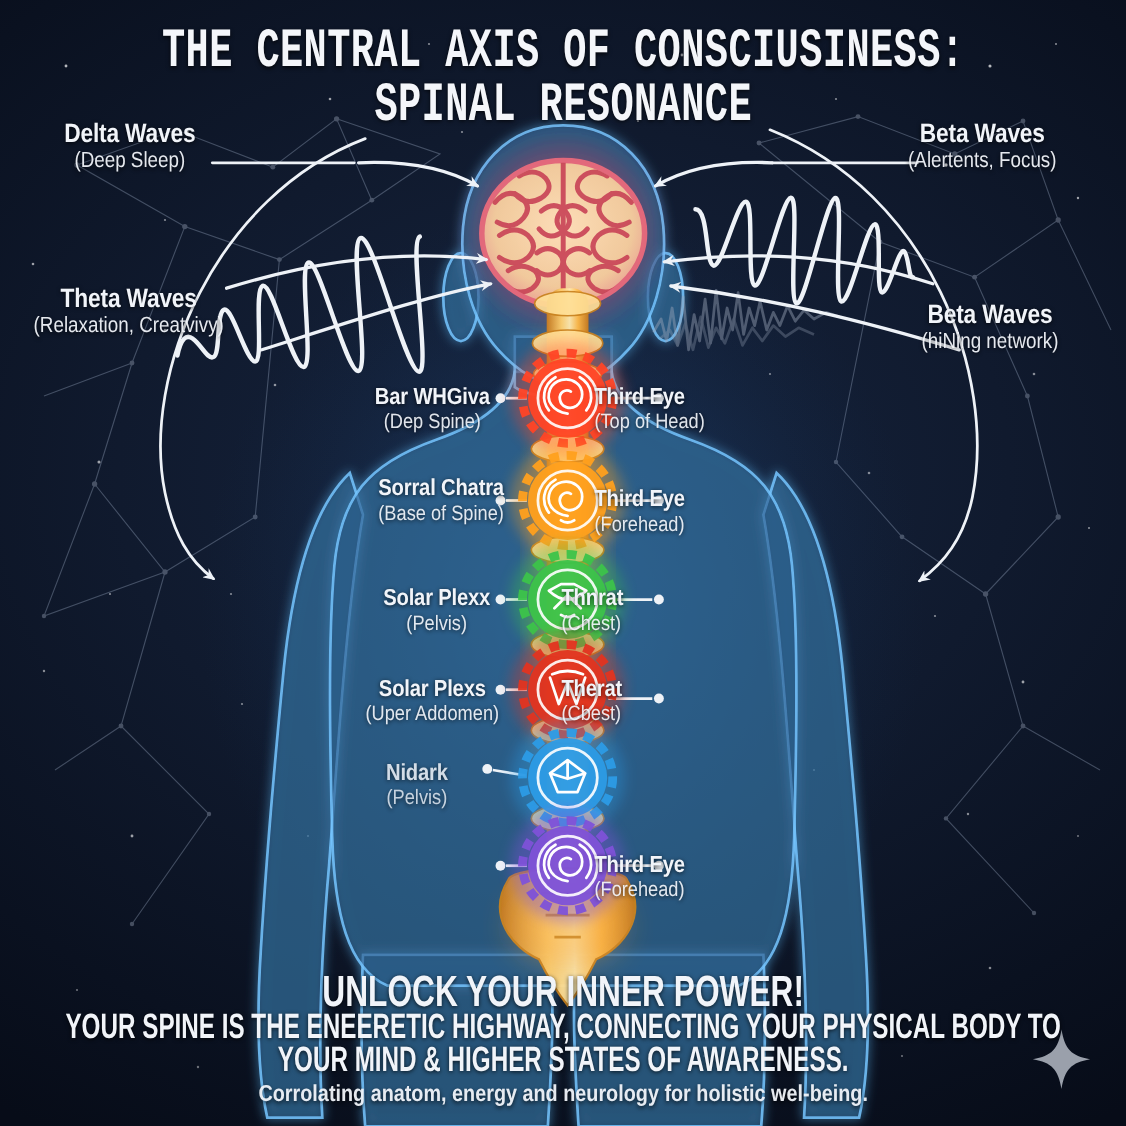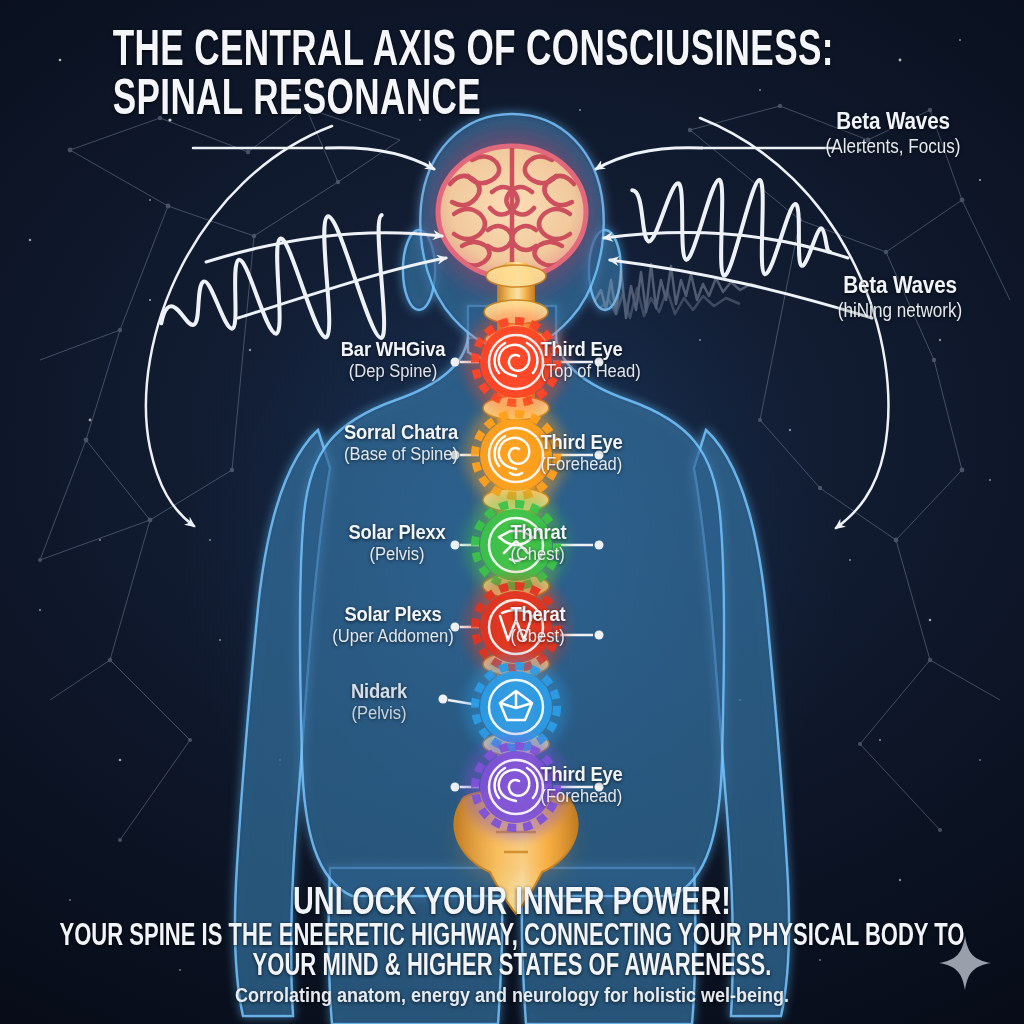--- a/index.html
+++ b/index.html
@@ -1,27 +1,27 @@
 <!DOCTYPE html>
 <html><head>
 <meta charset="utf-8">
 <style>
   html,body{margin:0;padding:0;background:#060a14;}
   .stage{position:relative;width:1024px;height:1024px;overflow:hidden;
     background:radial-gradient(ellipse 900px 700px at 50% 42%, #16243e 0%, #101a2e 45%, #0a1120 80%, #070c18 100%);
     font-family:"Liberation Sans", sans-serif;color:#f1f4f9;}
   .scene{position:absolute;inset:0;}
   .txt{position:absolute;z-index:5;text-shadow:0 1px 4px rgba(0,0,0,.75);}
-  .title-wrap{left:0;right:0;top:24px;}
+  .title-wrap{left:0;right:0;top:24px;text-align:center;font-family:Liberation Mono, monospace;}
   .title-line{display:block;font-weight:700;font-size:45px;line-height:1.08;letter-spacing:.5px;
     transform:scale(.78,1.12);transform-origin:50% 50%;white-space:nowrap;color:#f4f6fa;}
   .wave-label{text-align:center;}
   .wave-name{font-weight:700;font-size:23px;letter-spacing:-.2px;transform:scale(.9,1.05);transform-origin:50% 50%;}
   .wave-desc{font-size:19px;font-weight:400;opacity:.95;transform:scale(.9,1.05);transform-origin:50% 50%;margin-top:1px;}
-  .ch-label{width:210px;}
+  .ch-label{width:210px;margin-top:12px;}
   .ch-left{text-align:center;}
   .ch-right{text-align:left;}
   .ch-name{font-weight:700;font-size:20px;letter-spacing:-.2px;transform:scale(.92,1.05);transform-origin:50% 50%;white-space:nowrap;}
   .ch-desc{font-size:18px;font-weight:400;opacity:.92;transform:scale(.92,1.05);transform-origin:50% 50%;margin-top:0;white-space:nowrap;}
   .footer-line{left:50%;white-space:nowrap;font-weight:700;text-align:center;}
   .f-headline{top:880px;font-size:36px;transform:translateX(-50%) scale(.8,1.1);}
   .f-l1{top:918px;font-size:29px;transform:translateX(-50%) scale(.76,1.1);}
   .f-l2{top:948px;font-size:29px;transform:translateX(-50%) scale(.76,1.1);}
   .f-tag{top:984px;font-size:20px;font-weight:700;transform:translateX(-50%) scale(.9,1.05);opacity:.95;}
 </style>
@@ -349,23 +349,31 @@
     </g>
 
     <path d="M965,936 C968,954 974,960 991,963 C974,966 968,972 965,990 C962,972 956,966 939,963 C956,960 962,954 965,936 Z" fill="#9aa0ab"></path>
   </svg>
 
   <div class="txt title-wrap">
     <span class="title-line">THE CENTRAL AXIS OF CONSCIUSINESS:</span>
     <span class="title-line">SPINAL RESONANCE</span>
   </div>
 
+  <div class="txt wave-label" style="left:18px;top:108px;width:200px;">
+    <div class="wave-name">Delta Waves</div>
+    <div class="wave-desc">(Deep Sleep)</div>
+  </div>
   <div class="txt wave-label" style="left:788px;top:108px;width:210px;">
     <div class="wave-name">Beta Waves</div>
     <div class="wave-desc">(Alertents, Focus)</div>
+  </div>
+  <div class="txt wave-label" style="left:2px;top:258px;width:230px;">
+    <div class="wave-name">Theta Waves</div>
+    <div class="wave-desc">(Relaxation, Creatvivy)</div>
   </div>
   <div class="txt wave-label" style="left:790px;top:272px;width:220px;">
     <div class="wave-name">Beta Waves</div>
     <div class="wave-desc">(hiNing network)</div>
   </div>
 
   <div class="txt ch-label ch-left" style="left:288px;top:338px;">
     <div class="ch-name">Bar WHGiva</div>
     <div class="ch-desc">(Dep Spine)</div>
   </div>

